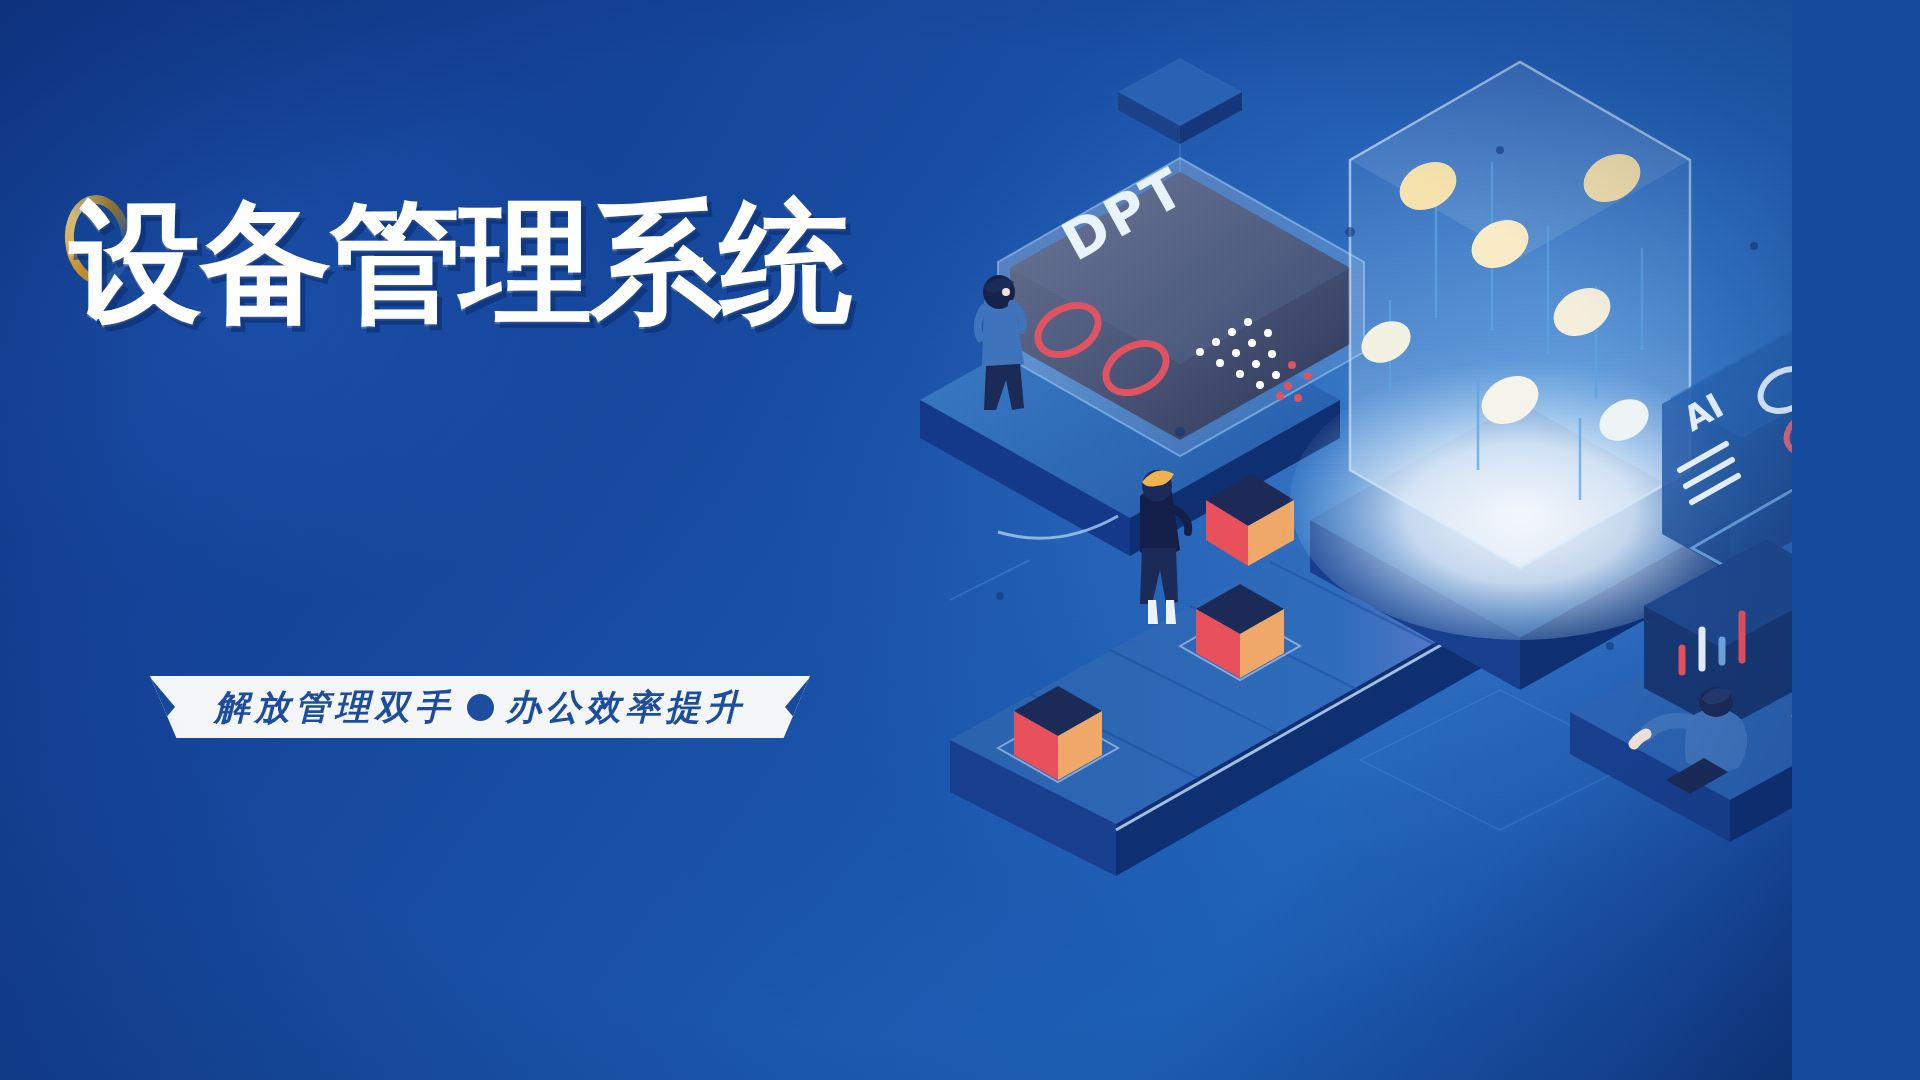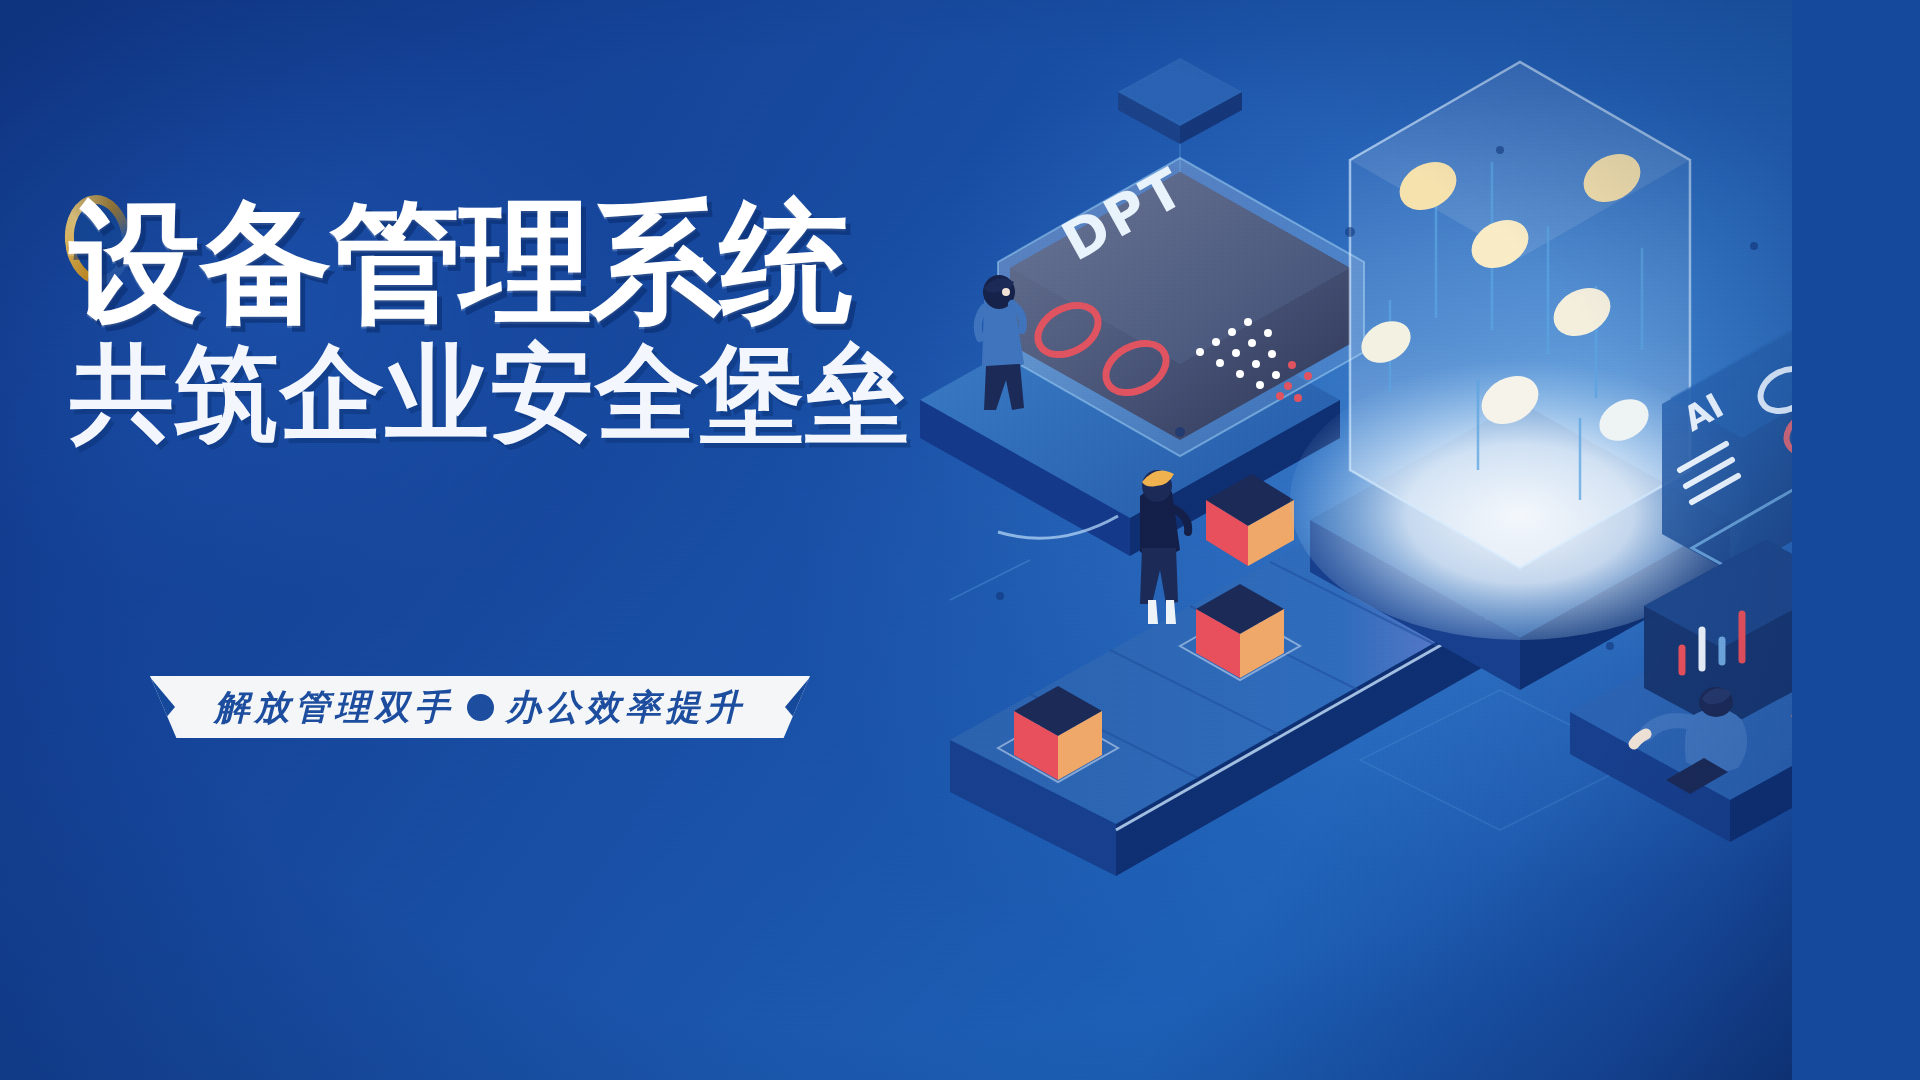--- a/index.html
+++ b/index.html
@@ -348,21 +348,20 @@
           <circle cx="874" cy="246" r="4"></circle>
         <circle cx="120" cy="596" r="4"></circle>
           <circle cx="730" cy="646" r="4"></circle>
       </g>
     </svg>
   </div>
 
   <div id="text-block">
     <div id="ring-accent"></div>
     <div id="title-main">设备管理系统</div>
-    <div id="title-sub">共筑企业安全堡垒</div>
   </div>
 
   <div id="ribbon">
     <div class="ribbon-notch" id="notch-l"></div>
     <div class="ribbon-notch" id="notch-r"></div>
     <div id="ribbon-inner">
       <span>解放管理双手</span>
       <span id="ribbon-dot"></span>
       <span>办公效率提升</span>
     </div>

